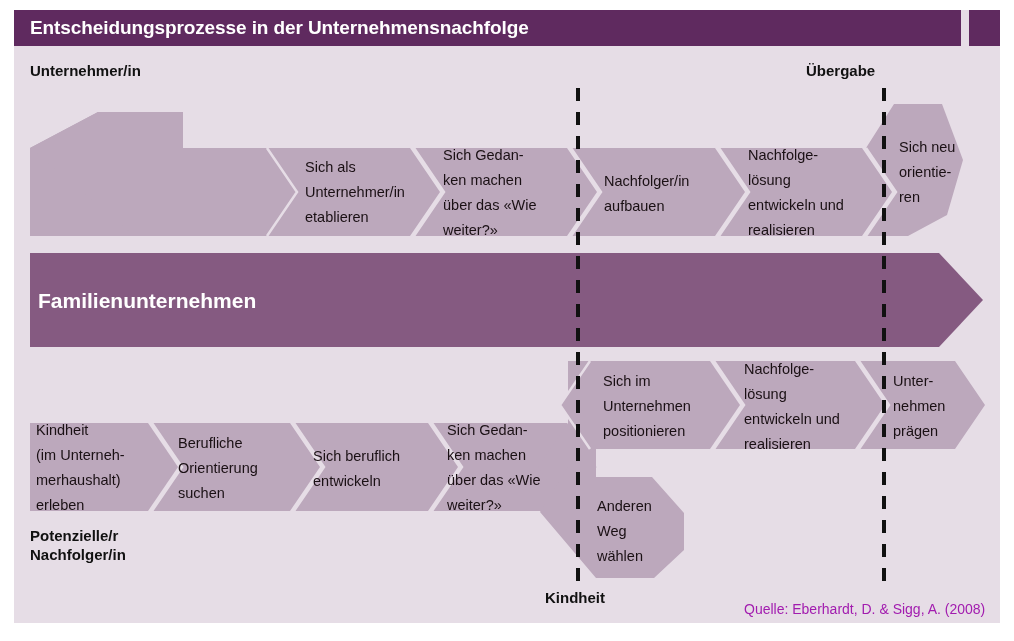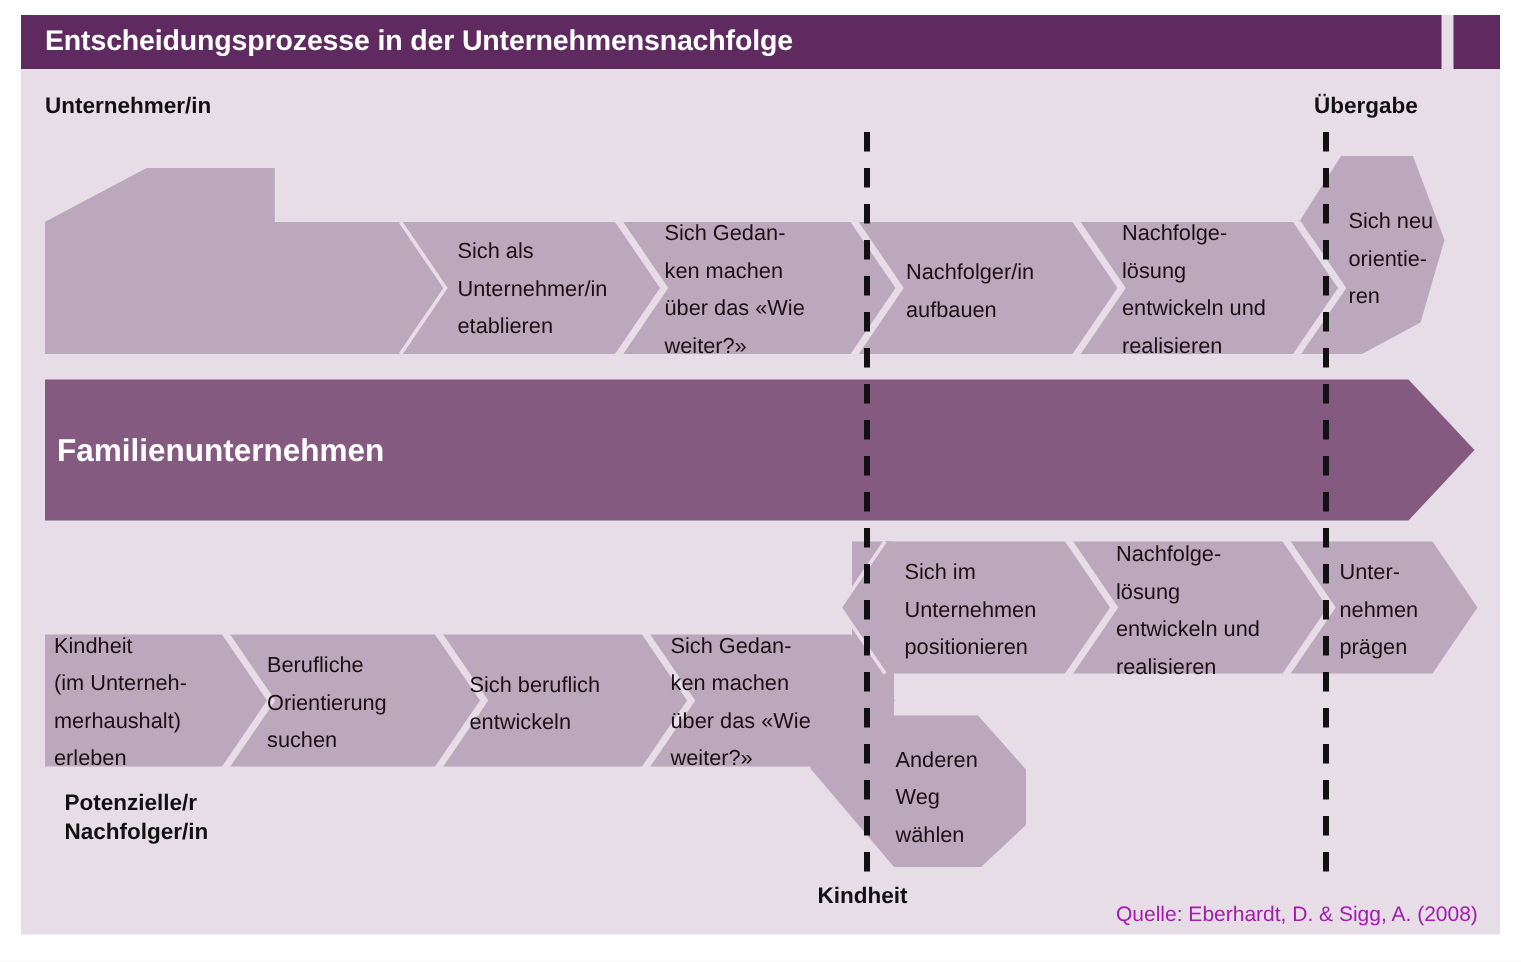--- a/index.html
+++ b/index.html
@@ -58,22 +58,22 @@
   }
   .lane-label {
     position: absolute;
     font-size: 15px;
     font-weight: bold;
     color: #111111;
     white-space: pre-line;
     line-height: 1.25;
   }
   #label-unternehmer { left: 30px; top: 62px; }
-  #label-uebergabe   { left: 876px; top: 62px; }
-  #label-potenzielle { left: 43px; top: 527px; }
+  #label-uebergabe   { left: 806px; top: 62px; }
+  #label-potenzielle { left: 30px; top: 527px; }
   #label-einstieg    { left: 545px; top: 589px; }
   .source-note {
     position: absolute;
     left: 744px;
     top: 601px;
     font-size: 14px;
     font-weight: normal;
     color: #a21caf;
     white-space: nowrap;
   }

